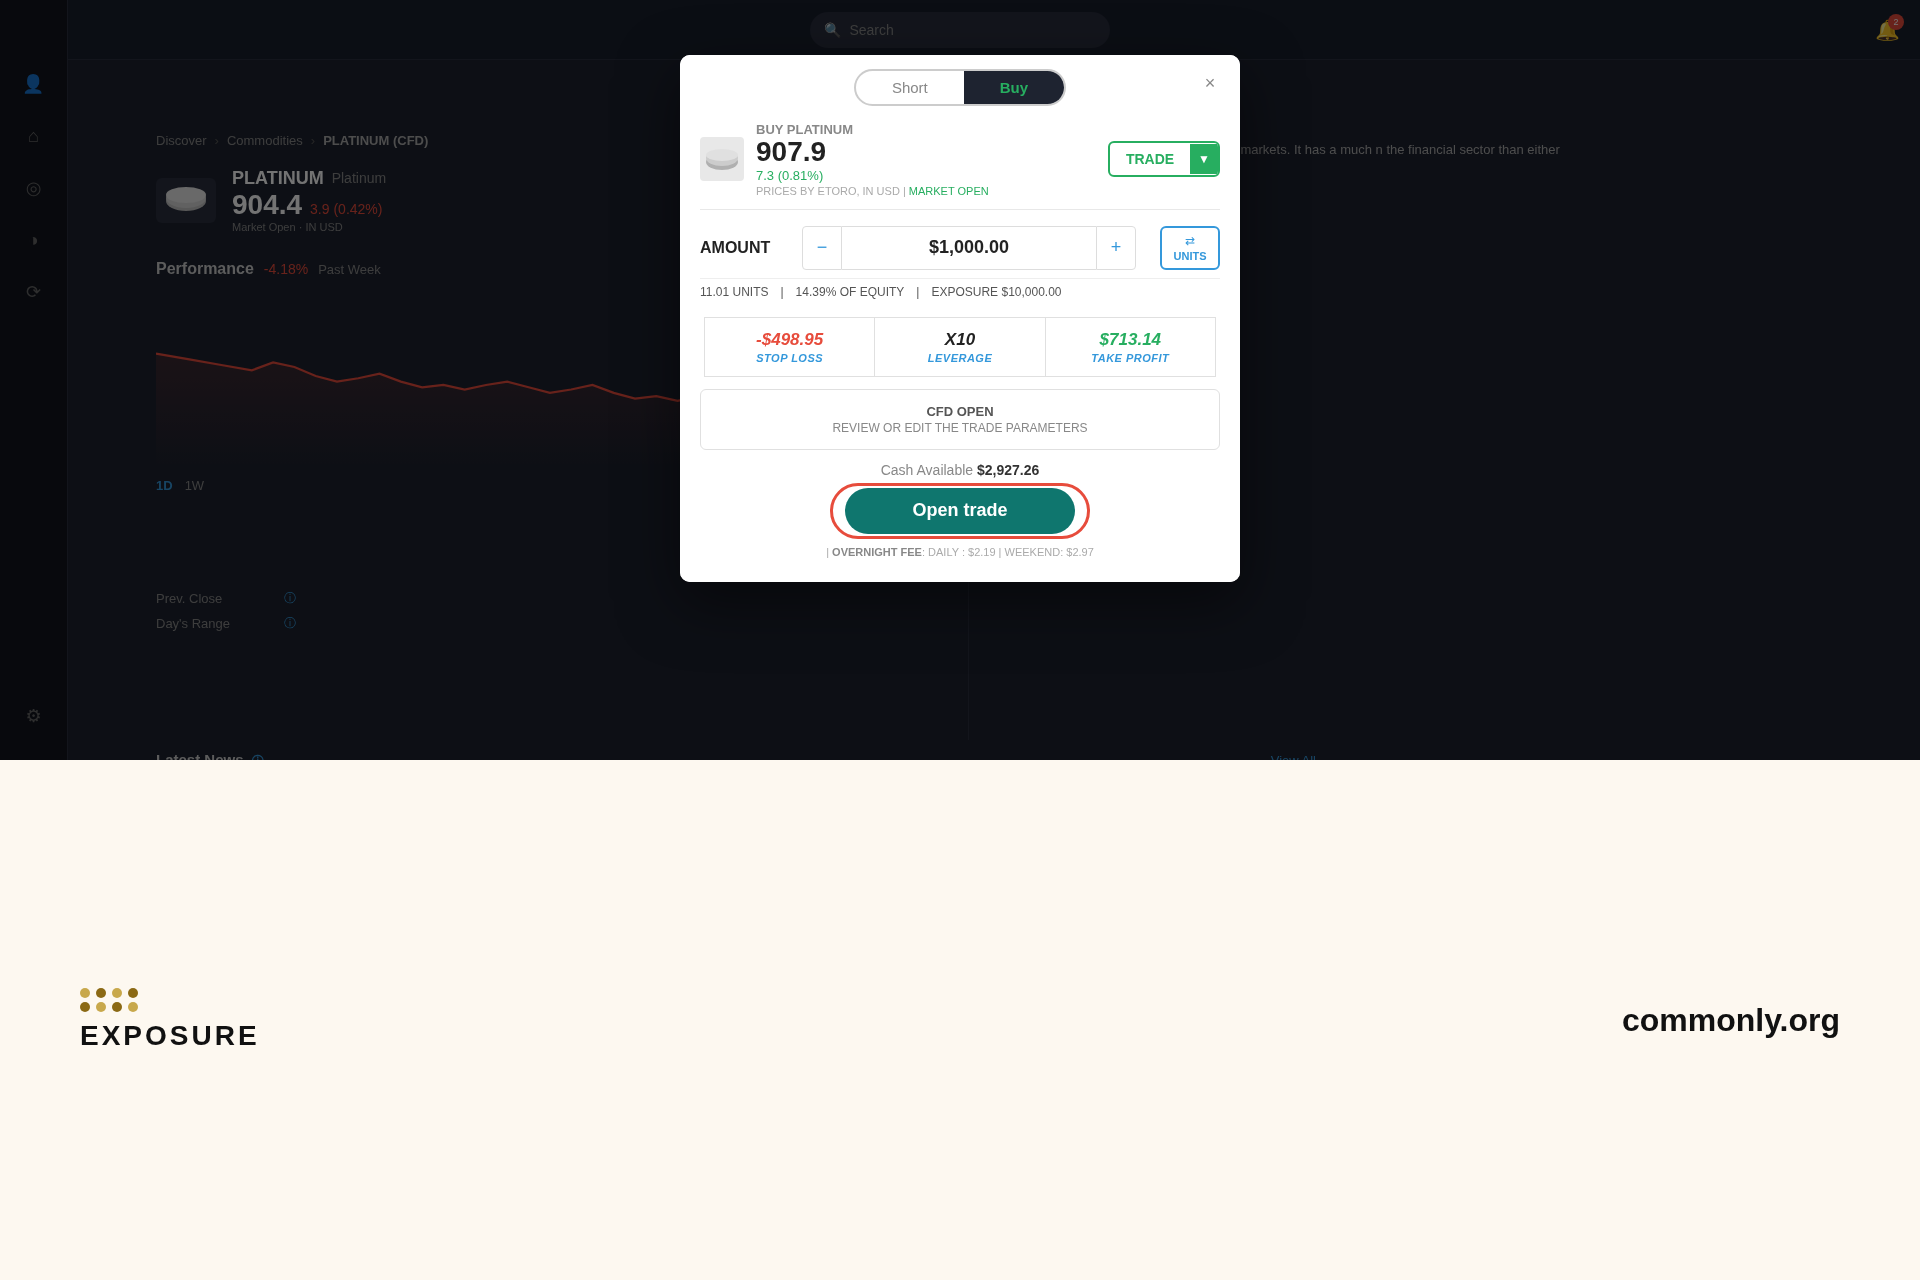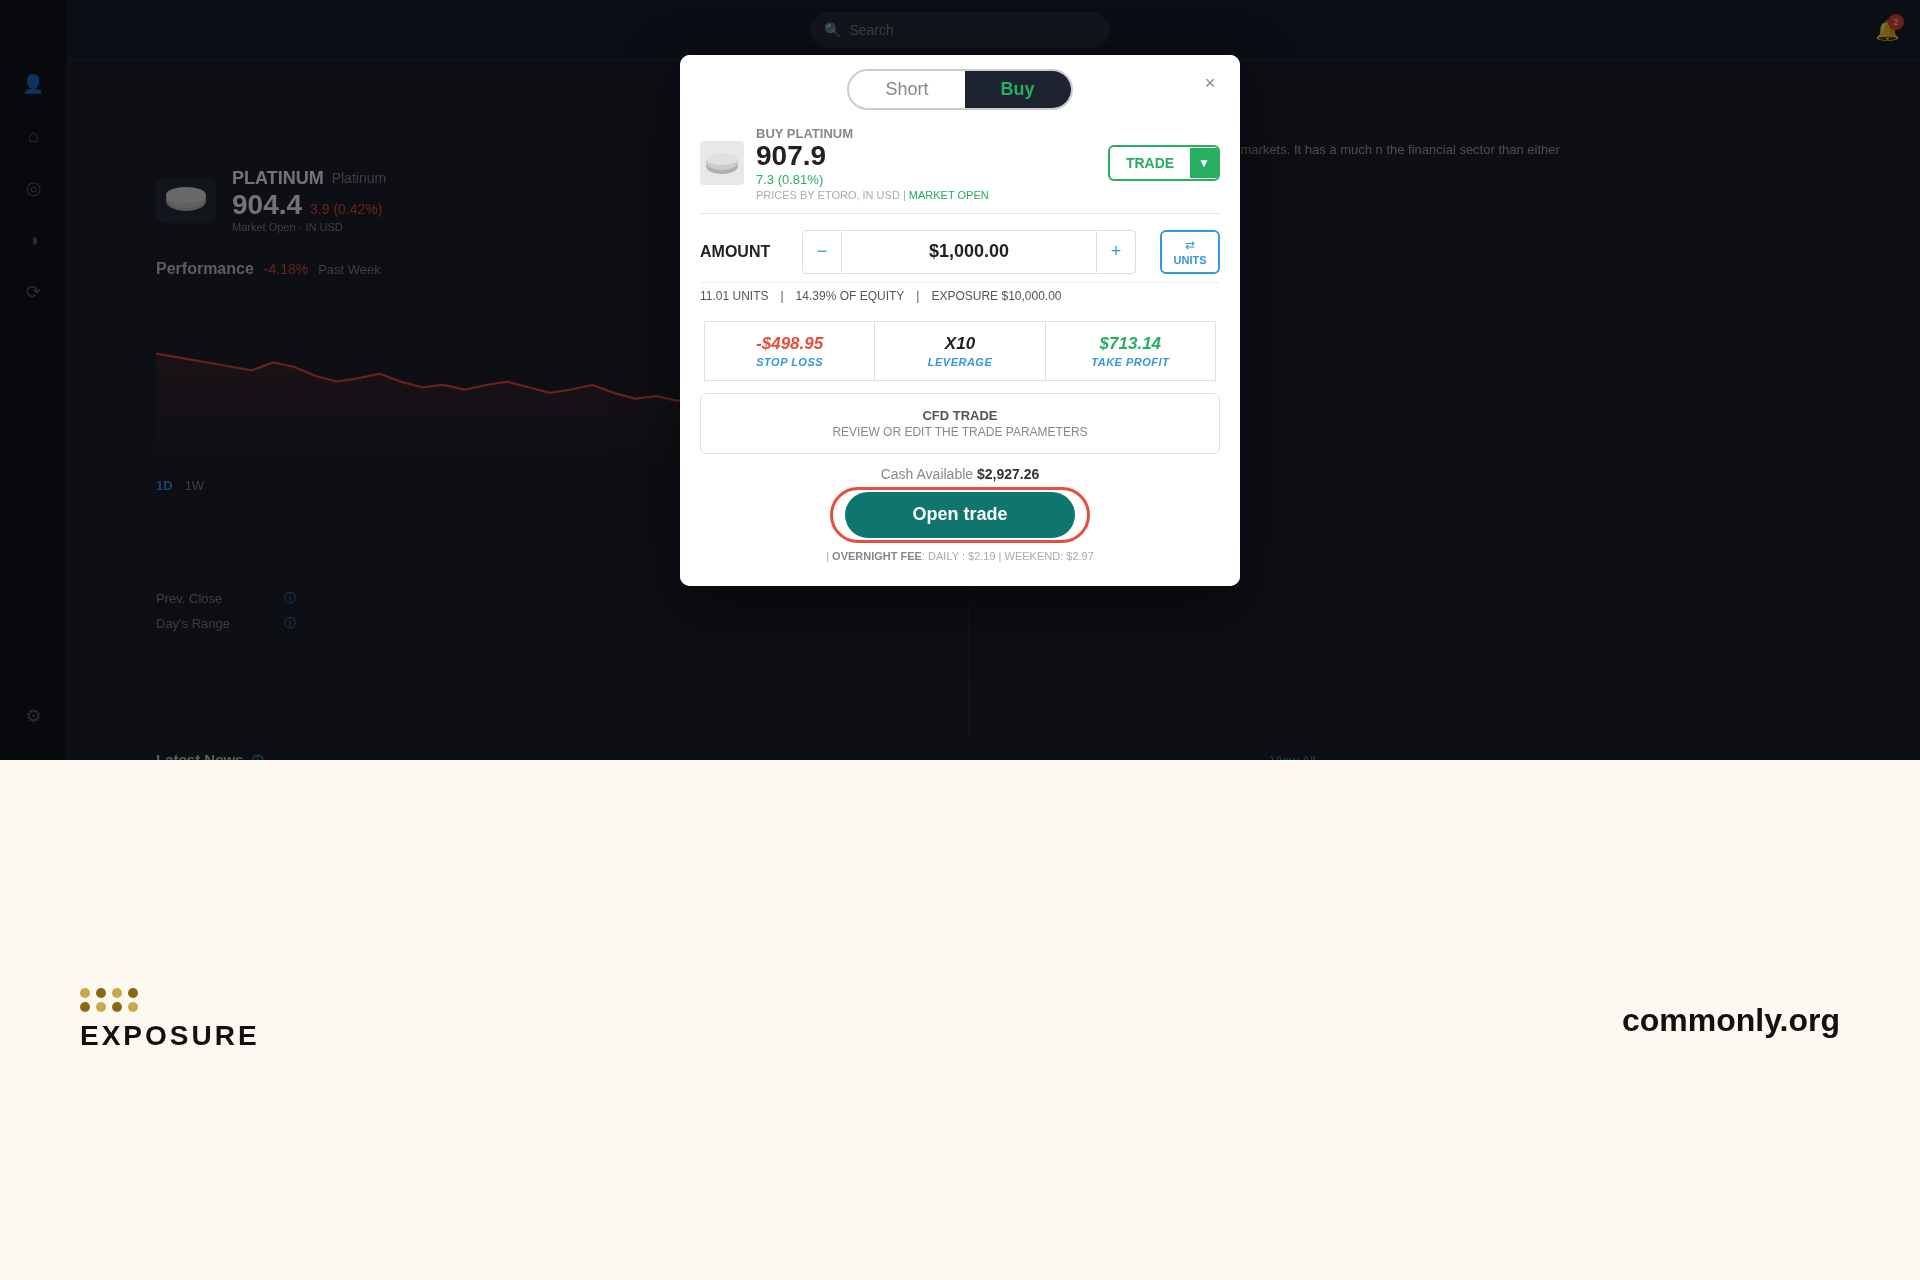--- a/index.html
+++ b/index.html
@@ -150,21 +150,21 @@
 
     
     .modal-tabs {
       display: flex; align-items: center; justify-content: center;
       padding: 14px 20px 0; gap: 0; background: white; position: relative;
     }
     .tab-container {
       display: flex; border: 2px solid #ccc; border-radius: 24px; overflow: hidden;
     }
     .tab-btn {
-      padding: 8px 36px; font-size: 18px; border: none; cursor: pointer;
+      padding: 8px 36px; font-size: 15px; border: none; cursor: pointer;
       background: transparent; color: #888; font-weight: 500;
     }
     .tab-btn.active {
       background: #1e2330; color: #27ae60; font-weight: 700;
     }
     .modal-close {
       position: absolute; right: 16px; top: 14px;
       width: 28px; height: 28px; display: flex; align-items: center; justify-content: center;
       color: #888; font-size: 18px; cursor: pointer; border-radius: 50%;
       border: none; background: transparent;
@@ -331,20 +331,27 @@
   <div class="sidebar-item">👤</div>
   <div class="sidebar-item">⌂</div>
   <div class="sidebar-item">◎</div>
   <div class="sidebar-item">◑</div>
   <div class="sidebar-item">⟳</div>
   <div class="sidebar-item sidebar-bottom">⚙</div>
 </div>
 
 <div class="main-content">
 
+  <div class="breadcrumb-area">
+    <span class="breadcrumb-item">Discover</span>
+    <span class="breadcrumb-sep">›</span>
+    <span class="breadcrumb-item">Commodities</span>
+    <span class="breadcrumb-sep">›</span>
+    <span class="breadcrumb-current">PLATINUM (CFD)</span>
+  </div>
 
   <div class="asset-header">
     <div class="asset-thumb">
       <svg width="50" height="35" viewBox="0 0 50 35">
         <ellipse cx="25" cy="18" rx="20" ry="10" fill="#c0c0c0"></ellipse>
         <ellipse cx="25" cy="15" rx="20" ry="10" fill="#d8d8d8"></ellipse>
         <ellipse cx="25" cy="12" rx="20" ry="8" fill="#e8e8e8"></ellipse>
       </svg>
     </div>
     <div class="asset-info">
@@ -508,21 +515,21 @@
         <div class="param-value blue">X10</div>
         <div class="param-label">LEVERAGE</div>
       </div>
       <div class="param-cell">
         <div class="param-value green">$713.14</div>
         <div class="param-label">TAKE PROFIT</div>
       </div>
     </div>
 
     <div class="cfd-section">
-      <div class="cfd-title">CFD TRADE</div>
+      <div class="cfd-title">CFD OPEN</div>
       <div class="cfd-sub">REVIEW OR EDIT THE TRADE PARAMETERS</div>
     </div>
 
     <div class="cash-row">
       <span>Cash Available</span>
       <strong>$2,927.26</strong>
     </div>
 
     <div class="open-trade-wrapper">
       <div class="open-trade-circle"></div>

